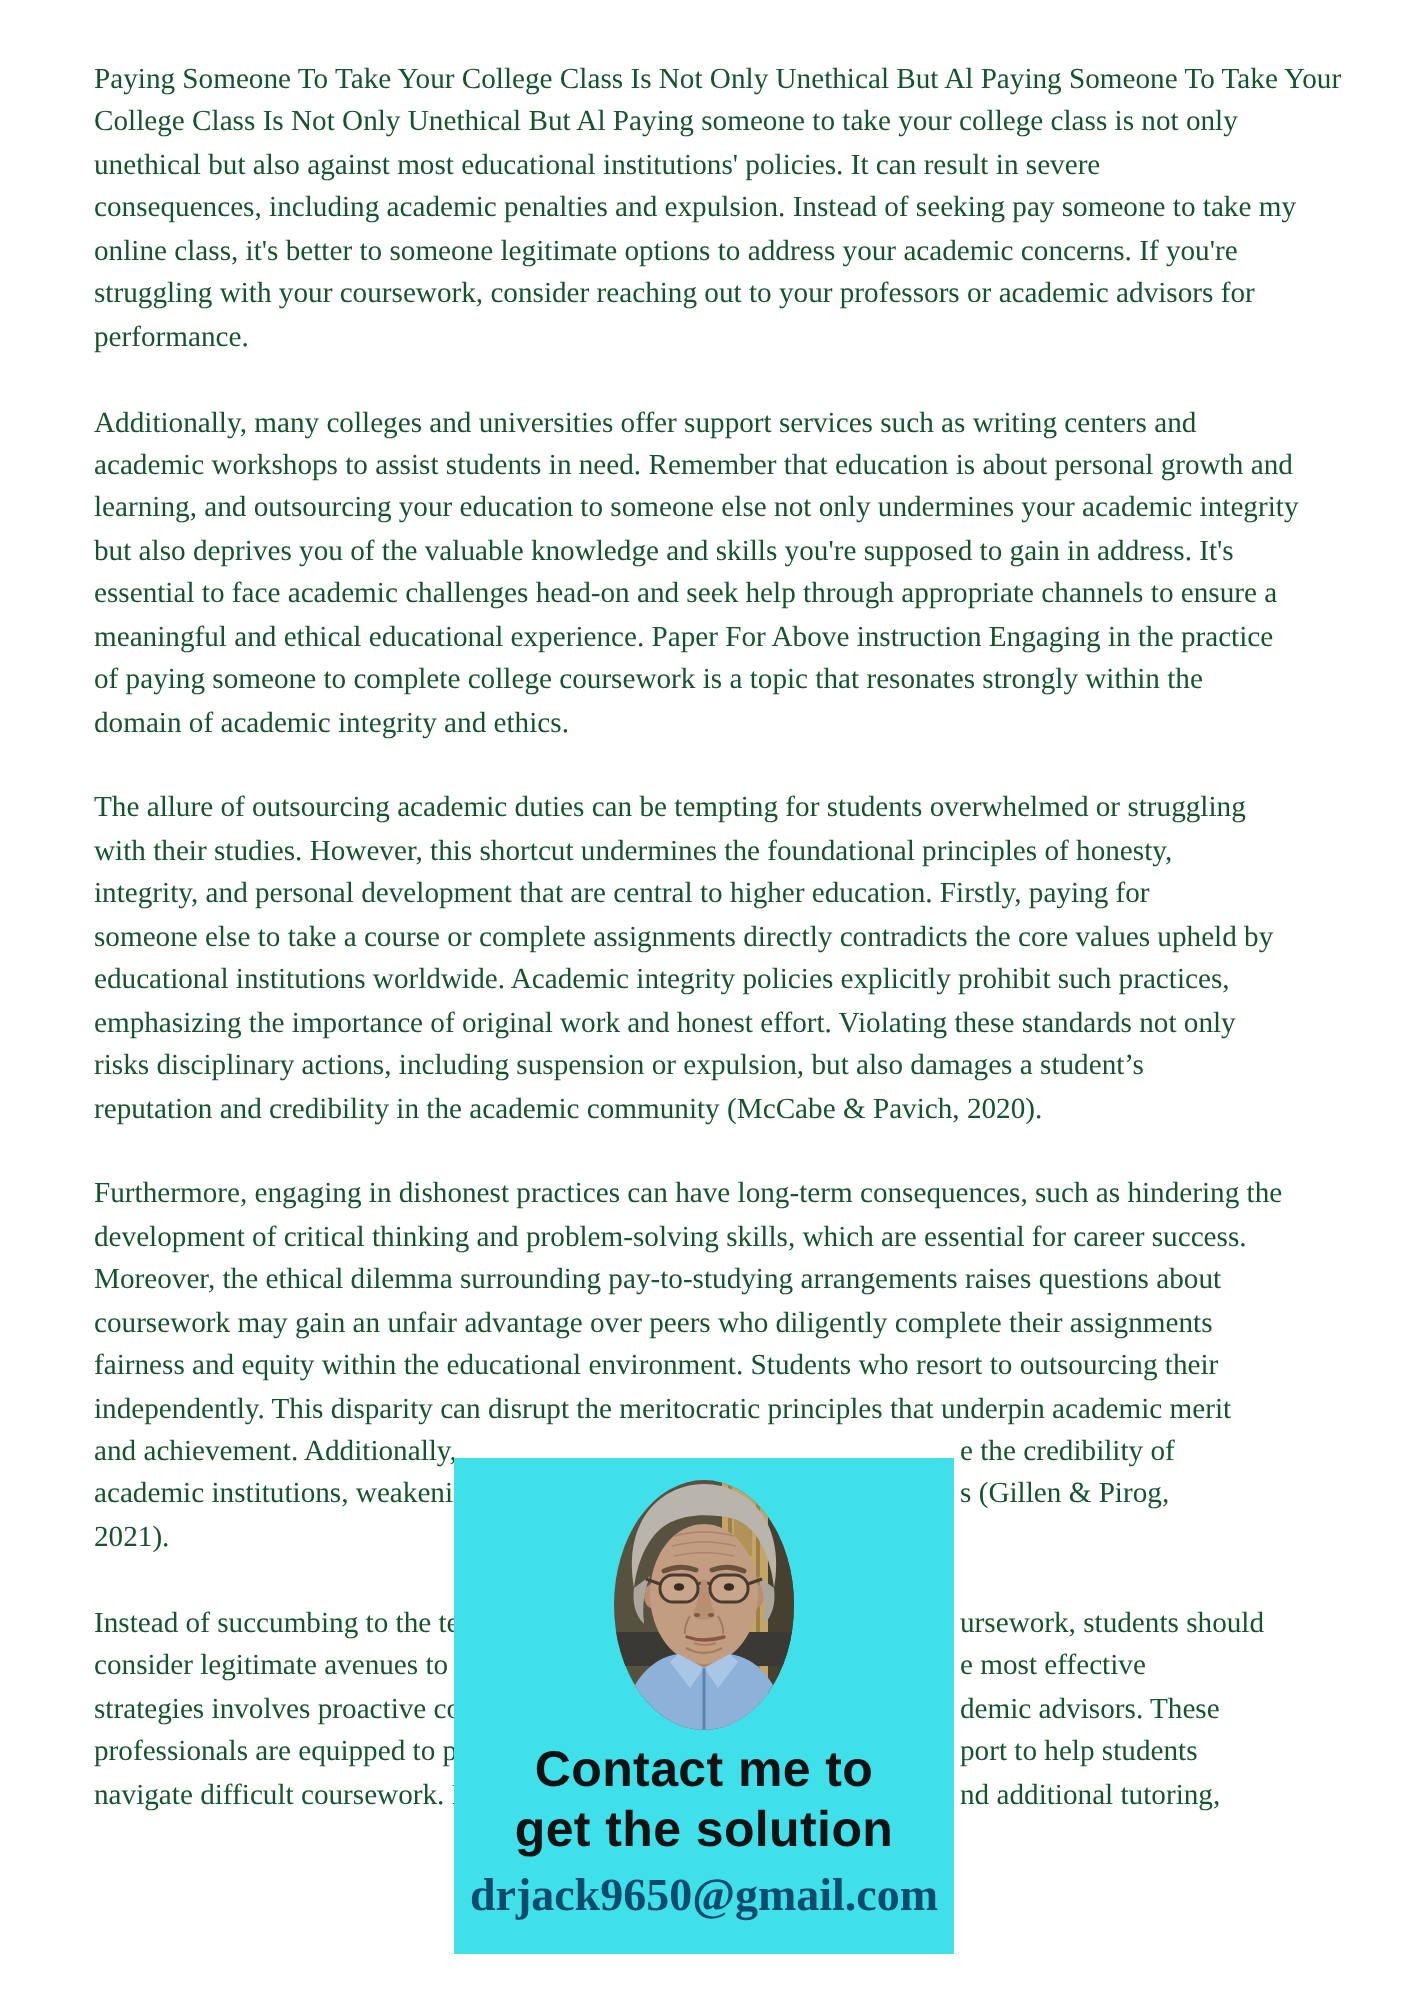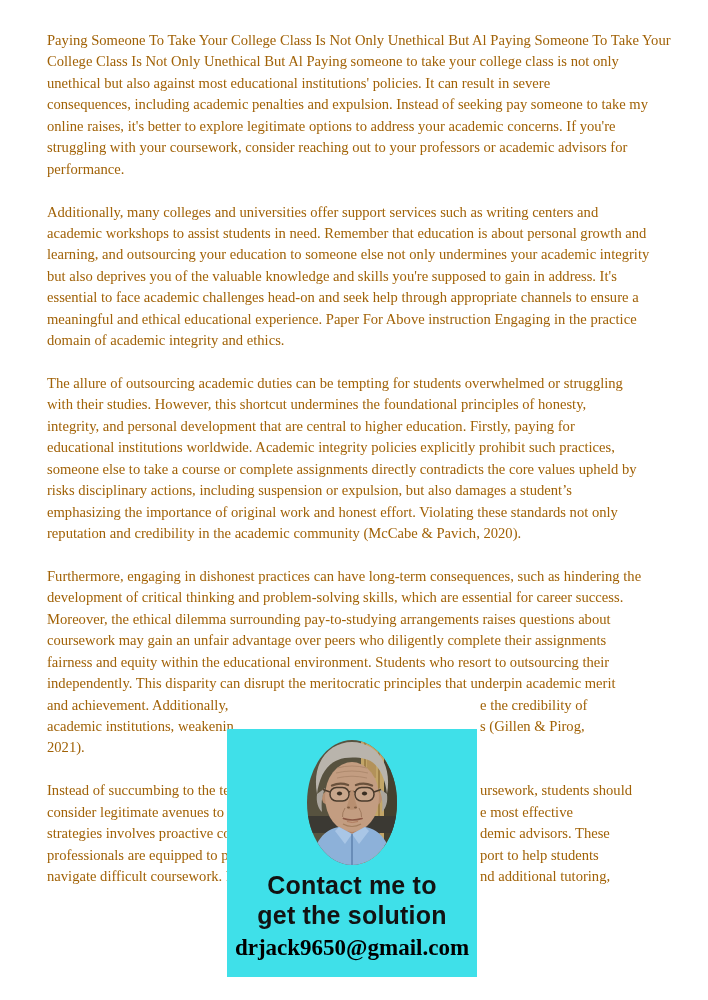--- a/index.html
+++ b/index.html
@@ -12,21 +12,21 @@
     height: 1000px;
     position: relative;
     overflow: hidden;
     font-family: "Liberation Serif", serif;
   }
   .doc {
     position: absolute;
     left: 47px;
     top: 30px;
     width: 622px;
-    color: #a16207;
+    color: #14532d;
     font-size: 14.6px;
     line-height: 21.45px;
   }
   .para { margin: 0 0 21.45px 0; }
   .para:last-child { margin-bottom: 0; }
   .line {
     white-space: nowrap;
     height: 21.45px;
     position: relative;
   }
@@ -57,54 +57,55 @@
     color: #121212;
     text-align: center;
     letter-spacing: 0.2px;
   }
   .email {
     margin-top: 5px;
     font-family: "Liberation Serif", serif;
     font-weight: 700;
     font-size: 23px;
     line-height: 26px;
-    color: #000000;
+    color: #0c4a6e;
     text-align: center;
   }
 </style>
 </head>
 <body>
 
 <div class="doc" id="doc">
     <div class="para">
       <div class="line">Paying Someone To Take Your College Class Is Not Only Unethical But Al Paying Someone To Take Your</div>
       <div class="line">College Class Is Not Only Unethical But Al Paying someone to take your college class is not only</div>
       <div class="line">unethical but also against most educational institutions' policies. It can result in severe</div>
       <div class="line">consequences, including academic penalties and expulsion. Instead of seeking pay someone to take my</div>
-      <div class="line">online raises, it's better to explore legitimate options to address your academic concerns. If you're</div>
+      <div class="line">online class, it's better to someone legitimate options to address your academic concerns. If you're</div>
       <div class="line">struggling with your coursework, consider reaching out to your professors or academic advisors for</div>
       <div class="line">performance.</div>
     </div>
     <div class="para">
       <div class="line">Additionally, many colleges and universities offer support services such as writing centers and</div>
       <div class="line">academic workshops to assist students in need. Remember that education is about personal growth and</div>
       <div class="line">learning, and outsourcing your education to someone else not only undermines your academic integrity</div>
       <div class="line">but also deprives you of the valuable knowledge and skills you're supposed to gain in address. It's</div>
       <div class="line">essential to face academic challenges head-on and seek help through appropriate channels to ensure a</div>
       <div class="line">meaningful and ethical educational experience. Paper For Above instruction Engaging in the practice</div>
+      <div class="line">of paying someone to complete college coursework is a topic that resonates strongly within the</div>
       <div class="line">domain of academic integrity and ethics.</div>
     </div>
     <div class="para">
       <div class="line">The allure of outsourcing academic duties can be tempting for students overwhelmed or struggling</div>
       <div class="line">with their studies. However, this shortcut undermines the foundational principles of honesty,</div>
       <div class="line">integrity, and personal development that are central to higher education. Firstly, paying for</div>
+      <div class="line">someone else to take a course or complete assignments directly contradicts the core values upheld by</div>
       <div class="line">educational institutions worldwide. Academic integrity policies explicitly prohibit such practices,</div>
-      <div class="line">someone else to take a course or complete assignments directly contradicts the core values upheld by</div>
+      <div class="line">emphasizing the importance of original work and honest effort. Violating these standards not only</div>
       <div class="line">risks disciplinary actions, including suspension or expulsion, but also damages a student’s</div>
-      <div class="line">emphasizing the importance of original work and honest effort. Violating these standards not only</div>
       <div class="line">reputation and credibility in the academic community (McCabe &amp; Pavich, 2020).</div>
     </div>
     <div class="para">
       <div class="line">Furthermore, engaging in dishonest practices can have long-term consequences, such as hindering the</div>
       <div class="line">development of critical thinking and problem-solving skills, which are essential for career success.</div>
       <div class="line">Moreover, the ethical dilemma surrounding pay-to-studying arrangements raises questions about</div>
       <div class="line">coursework may gain an unfair advantage over peers who diligently complete their assignments</div>
       <div class="line">fairness and equity within the educational environment. Students who resort to outsourcing their</div>
       <div class="line">independently. This disparity can disrupt the meritocratic principles that underpin academic merit</div>
       <div class="line"><span class="frag-left">and achievement. Additionally,</span><span class="frag-right">e the credibility of</span></div>

